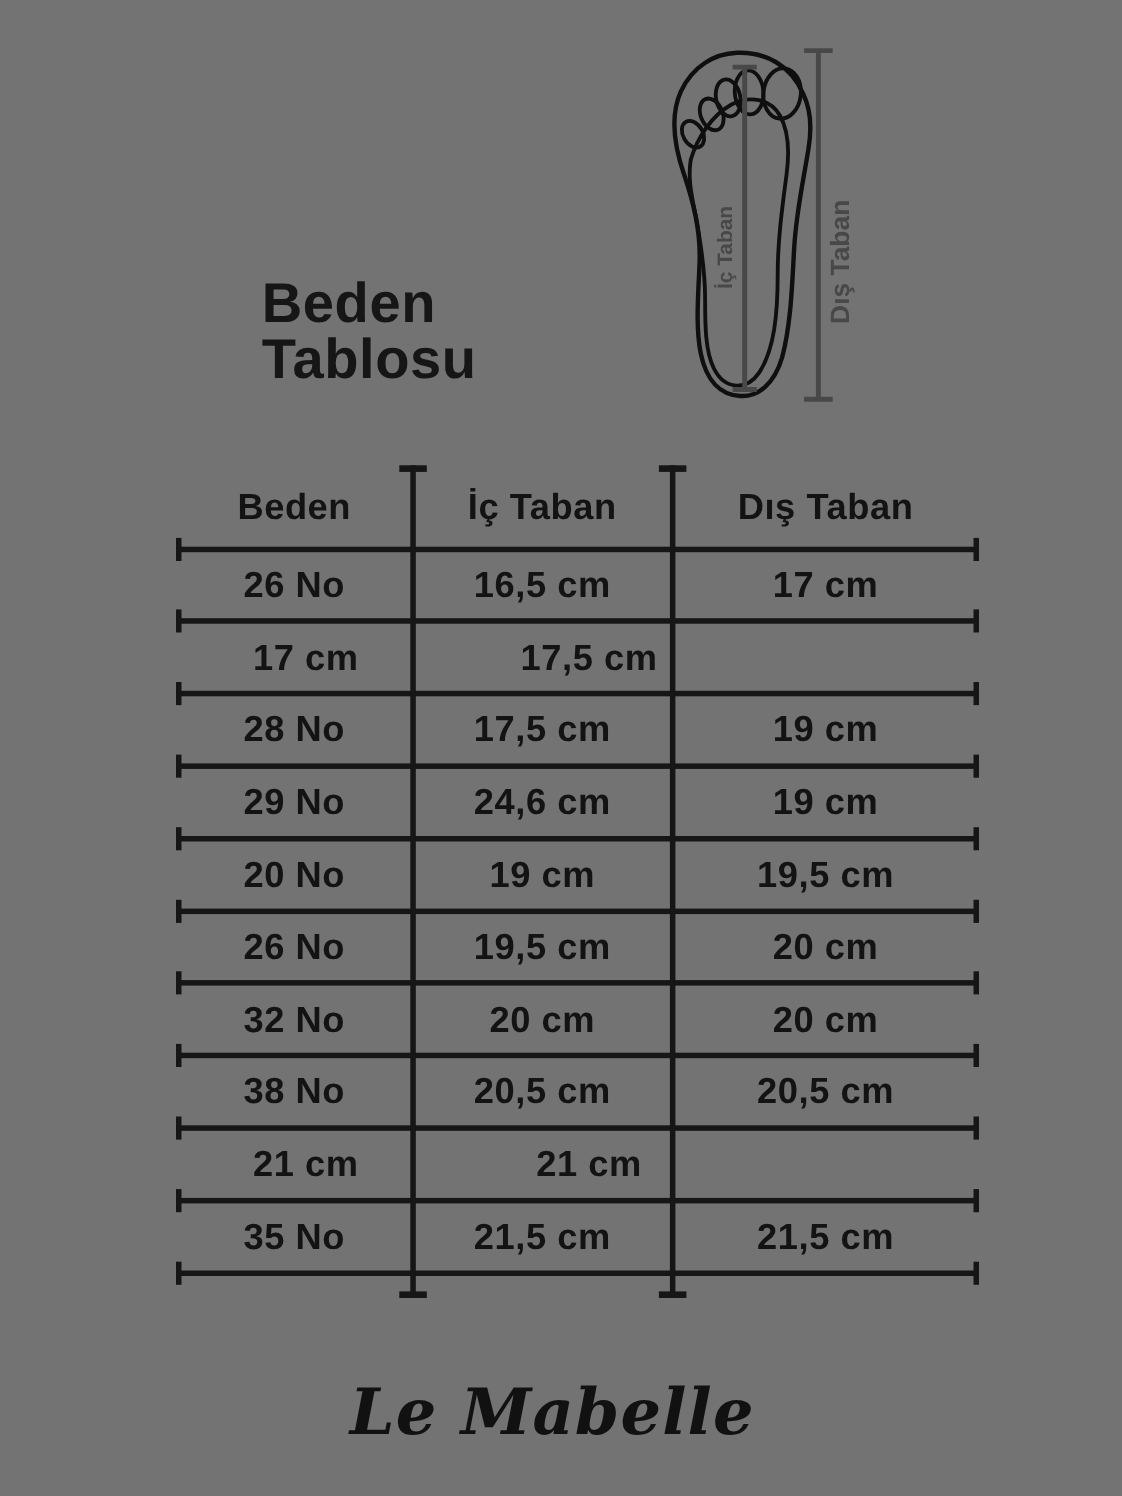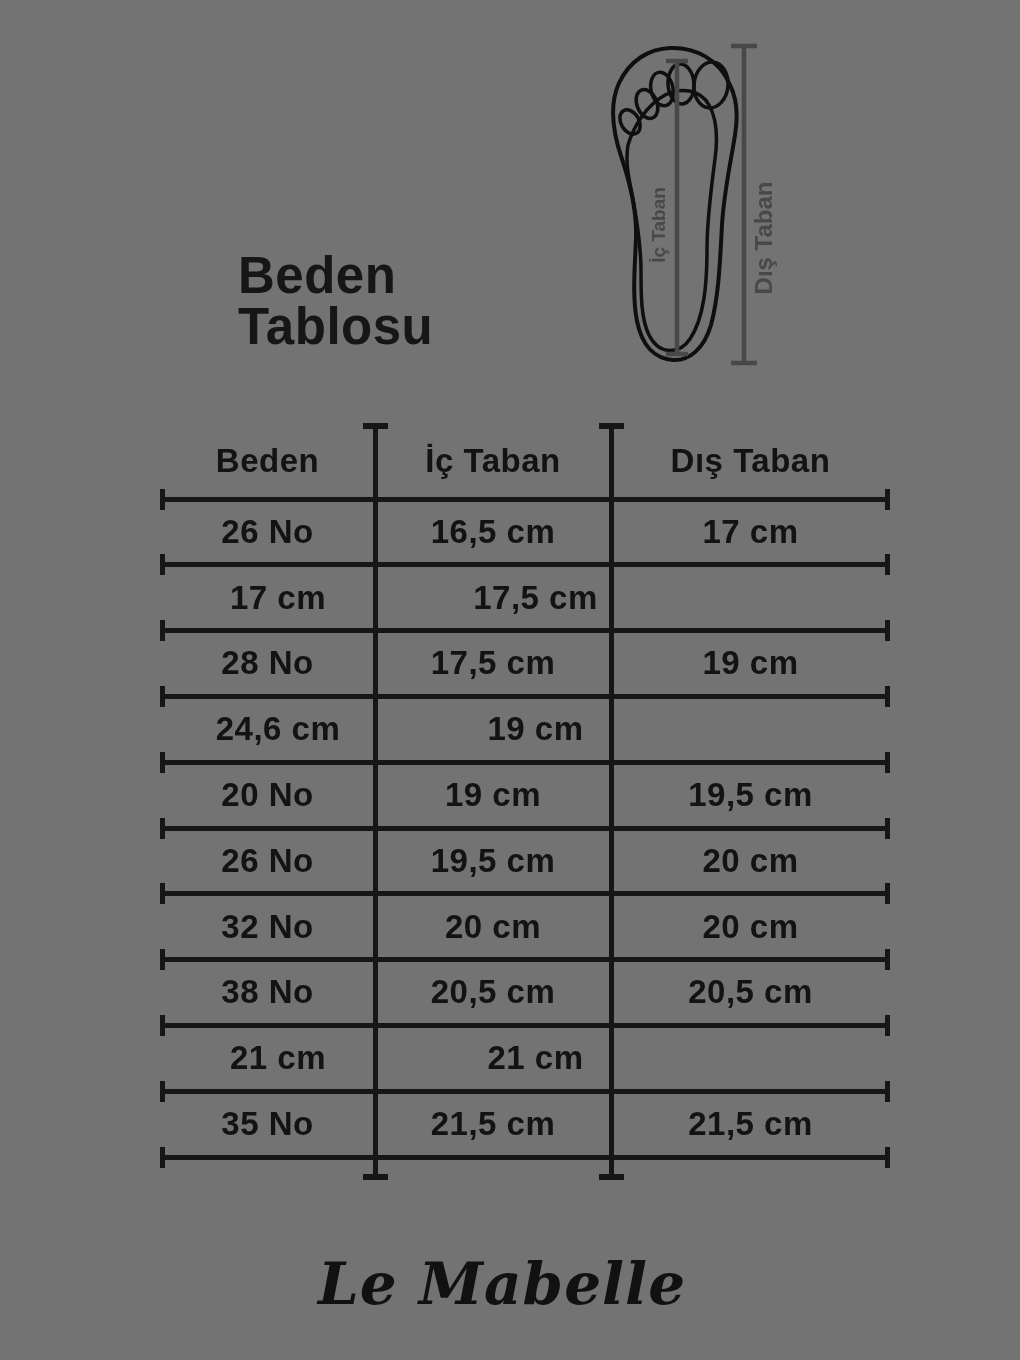--- a/index.html
+++ b/index.html
@@ -194,20 +194,21 @@
       <div class="trow">
         <div class="td c2">17 cm</div>
         <div class="td c3">17,5 cm</div>
       </div>
       <div class="trow">
         <div class="td c1">28 No</div>
         <div class="td c2">17,5 cm</div>
         <div class="td c3">19 cm</div>
       </div>
       <div class="trow">
+        <div class="td c1">29 No</div>
         <div class="td c2">24,6 cm</div>
         <div class="td c3">19 cm</div>
       </div>
       <div class="trow">
         <div class="td c1">20 No</div>
         <div class="td c2">19 cm</div>
         <div class="td c3">19,5 cm</div>
       </div>
       <div class="trow">
         <div class="td c1">26 No</div>

